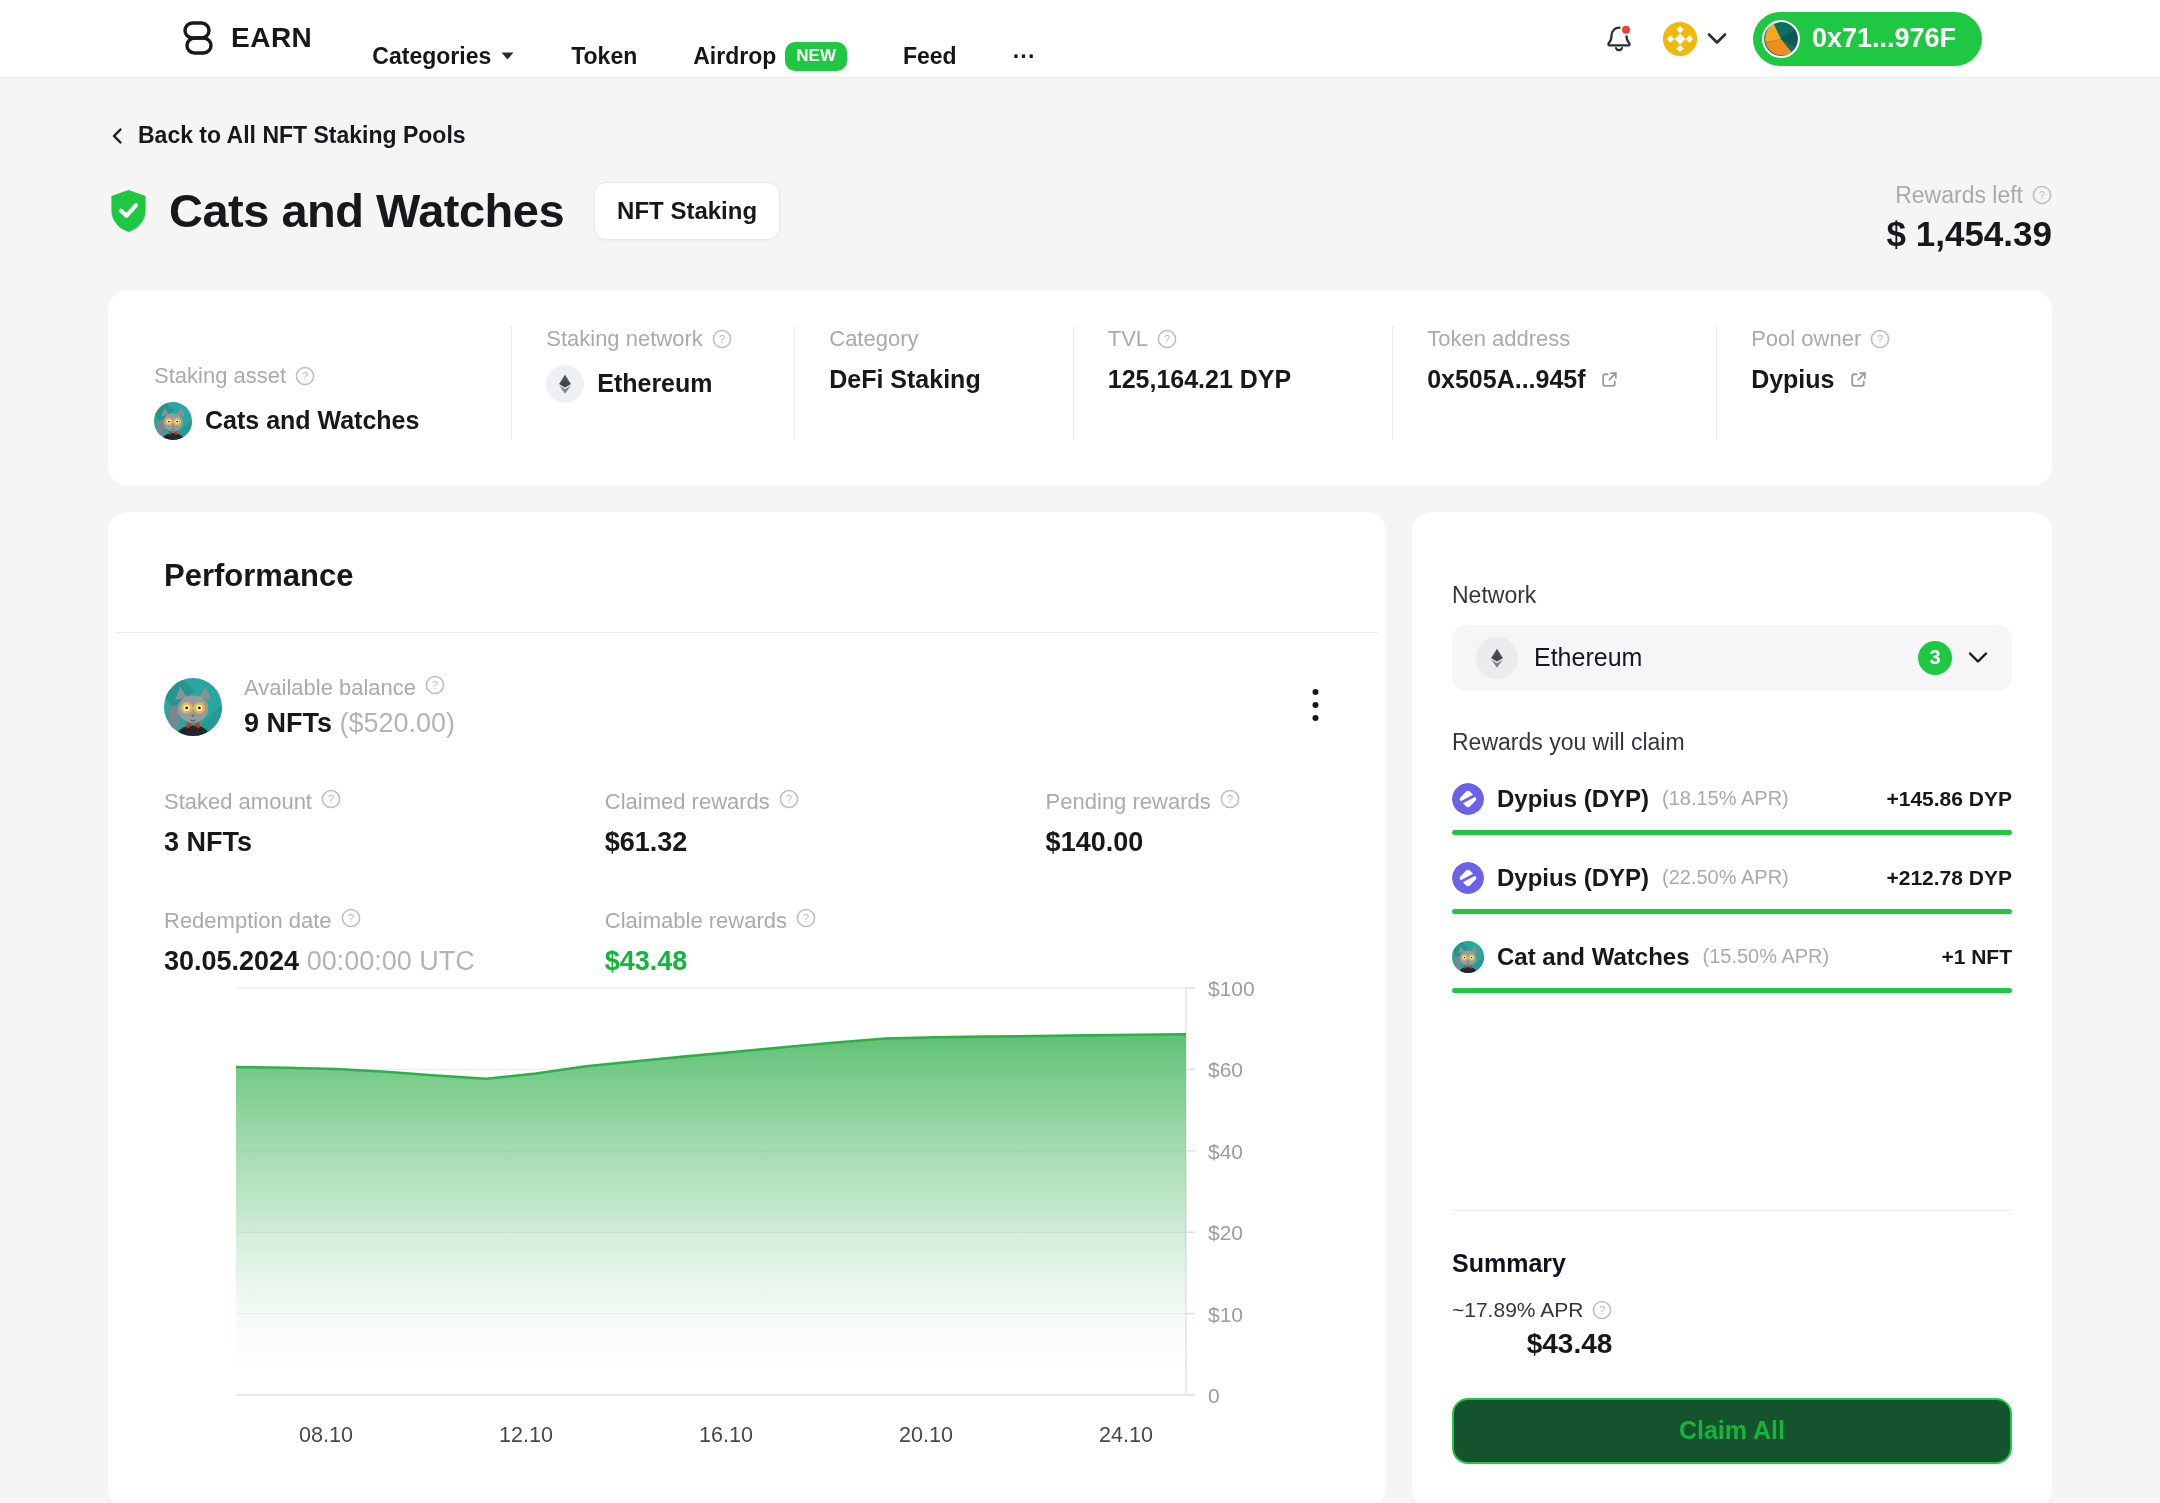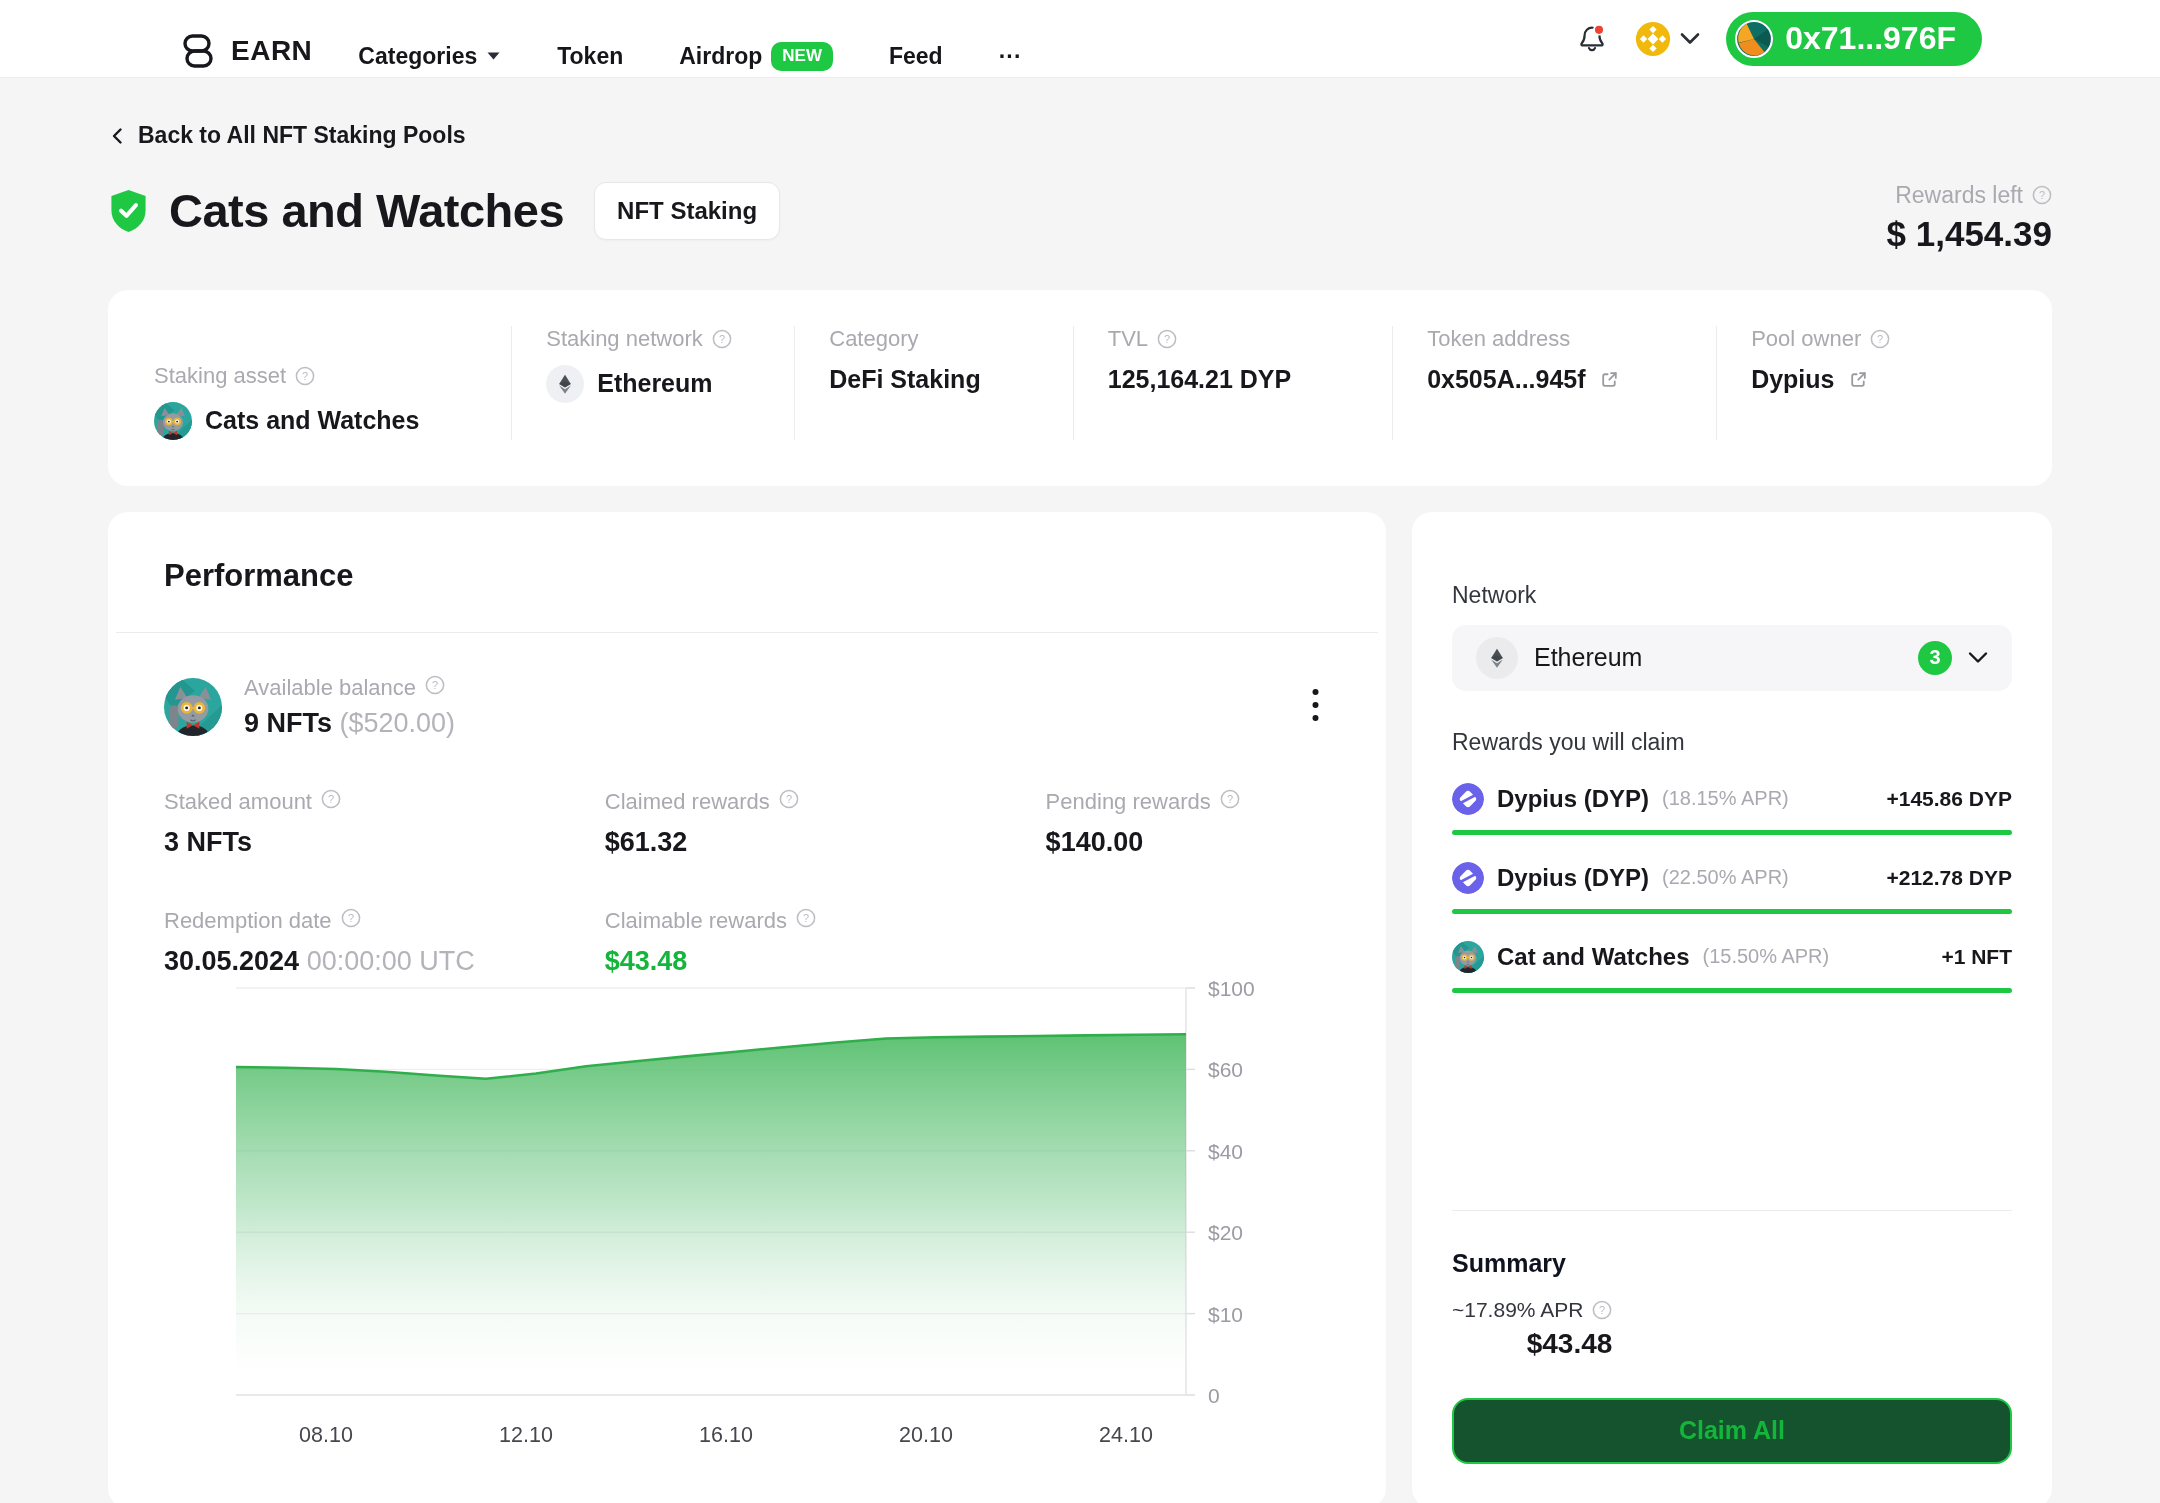--- a/index.html
+++ b/index.html
@@ -7,34 +7,34 @@
   body{
     width:2160px;height:1503px;overflow:hidden;
     background:#f5f5f6;color:#17171c;
     font-family:"Liberation Sans","DejaVu Sans",sans-serif;
     --accent:#1ec843;--green-text:#13b53a;--gray-label:#a9a9b0;--divider:#ececee;
   }
   svg{display:block;}
   
   .navbar{height:78px;background:#fff;border-bottom:1px solid #ededef;
     display:flex;align-items:center;justify-content:space-between;padding:0 178px;}
-  .nav-left{display:flex;align-items:flex-end;gap:46px;}
+  .nav-left{display:flex;align-items:center;gap:60px;}
   .brand{display:flex;align-items:center;gap:13px;font-size:28px;font-weight:700;letter-spacing:.5px;}
   .brand svg{width:40px;height:40px;}
   .nav-menu{display:flex;align-items:center;gap:56px;}
   .nav-item{display:flex;align-items:center;gap:9px;font-size:23px;font-weight:600;color:#15151a;cursor:pointer;margin-top:36px;}
   .nav-item .caret svg{width:15px;height:10px;}
   .new-badge{background:var(--accent);color:#fff;font-size:17px;font-weight:700;padding:4px 11px;border-radius:10px;line-height:1.2;}
   .nav-right{display:flex;align-items:center;gap:26px;}
   .bell{width:34px;height:34px;cursor:pointer;}
   .bnb-chip{display:flex;align-items:center;gap:9px;cursor:pointer;}
   .bnb-chip .coin{width:36px;height:36px;}
   .chev svg{width:20px;height:13px;}
   .wallet-btn{display:flex;align-items:center;gap:12px;background:var(--accent);border:none;
-    border-radius:28px;height:54px;padding:0 26px 0 9px;color:#fff;font-size:32px;font-weight:700;cursor:pointer;
+    border-radius:28px;height:54px;padding:0 26px 0 9px;color:#fff;font-size:27px;font-weight:700;cursor:pointer;
     font-family:inherit;}
   .wallet-btn .wavatar{width:38px;height:38px;}
   
   main{padding:0 108px;}
   .back-link{margin-top:44px;display:inline-flex;align-items:center;gap:10px;
     font-size:23px;font-weight:700;color:#17171c;cursor:pointer;}
   .back-link svg{width:20px;height:20px;}
   .title-row{margin-top:32px;display:flex;justify-content:space-between;align-items:flex-start;}
   .title-left{display:flex;align-items:center;gap:20px;}
   .title-left .shield{width:41px;height:46px;}

